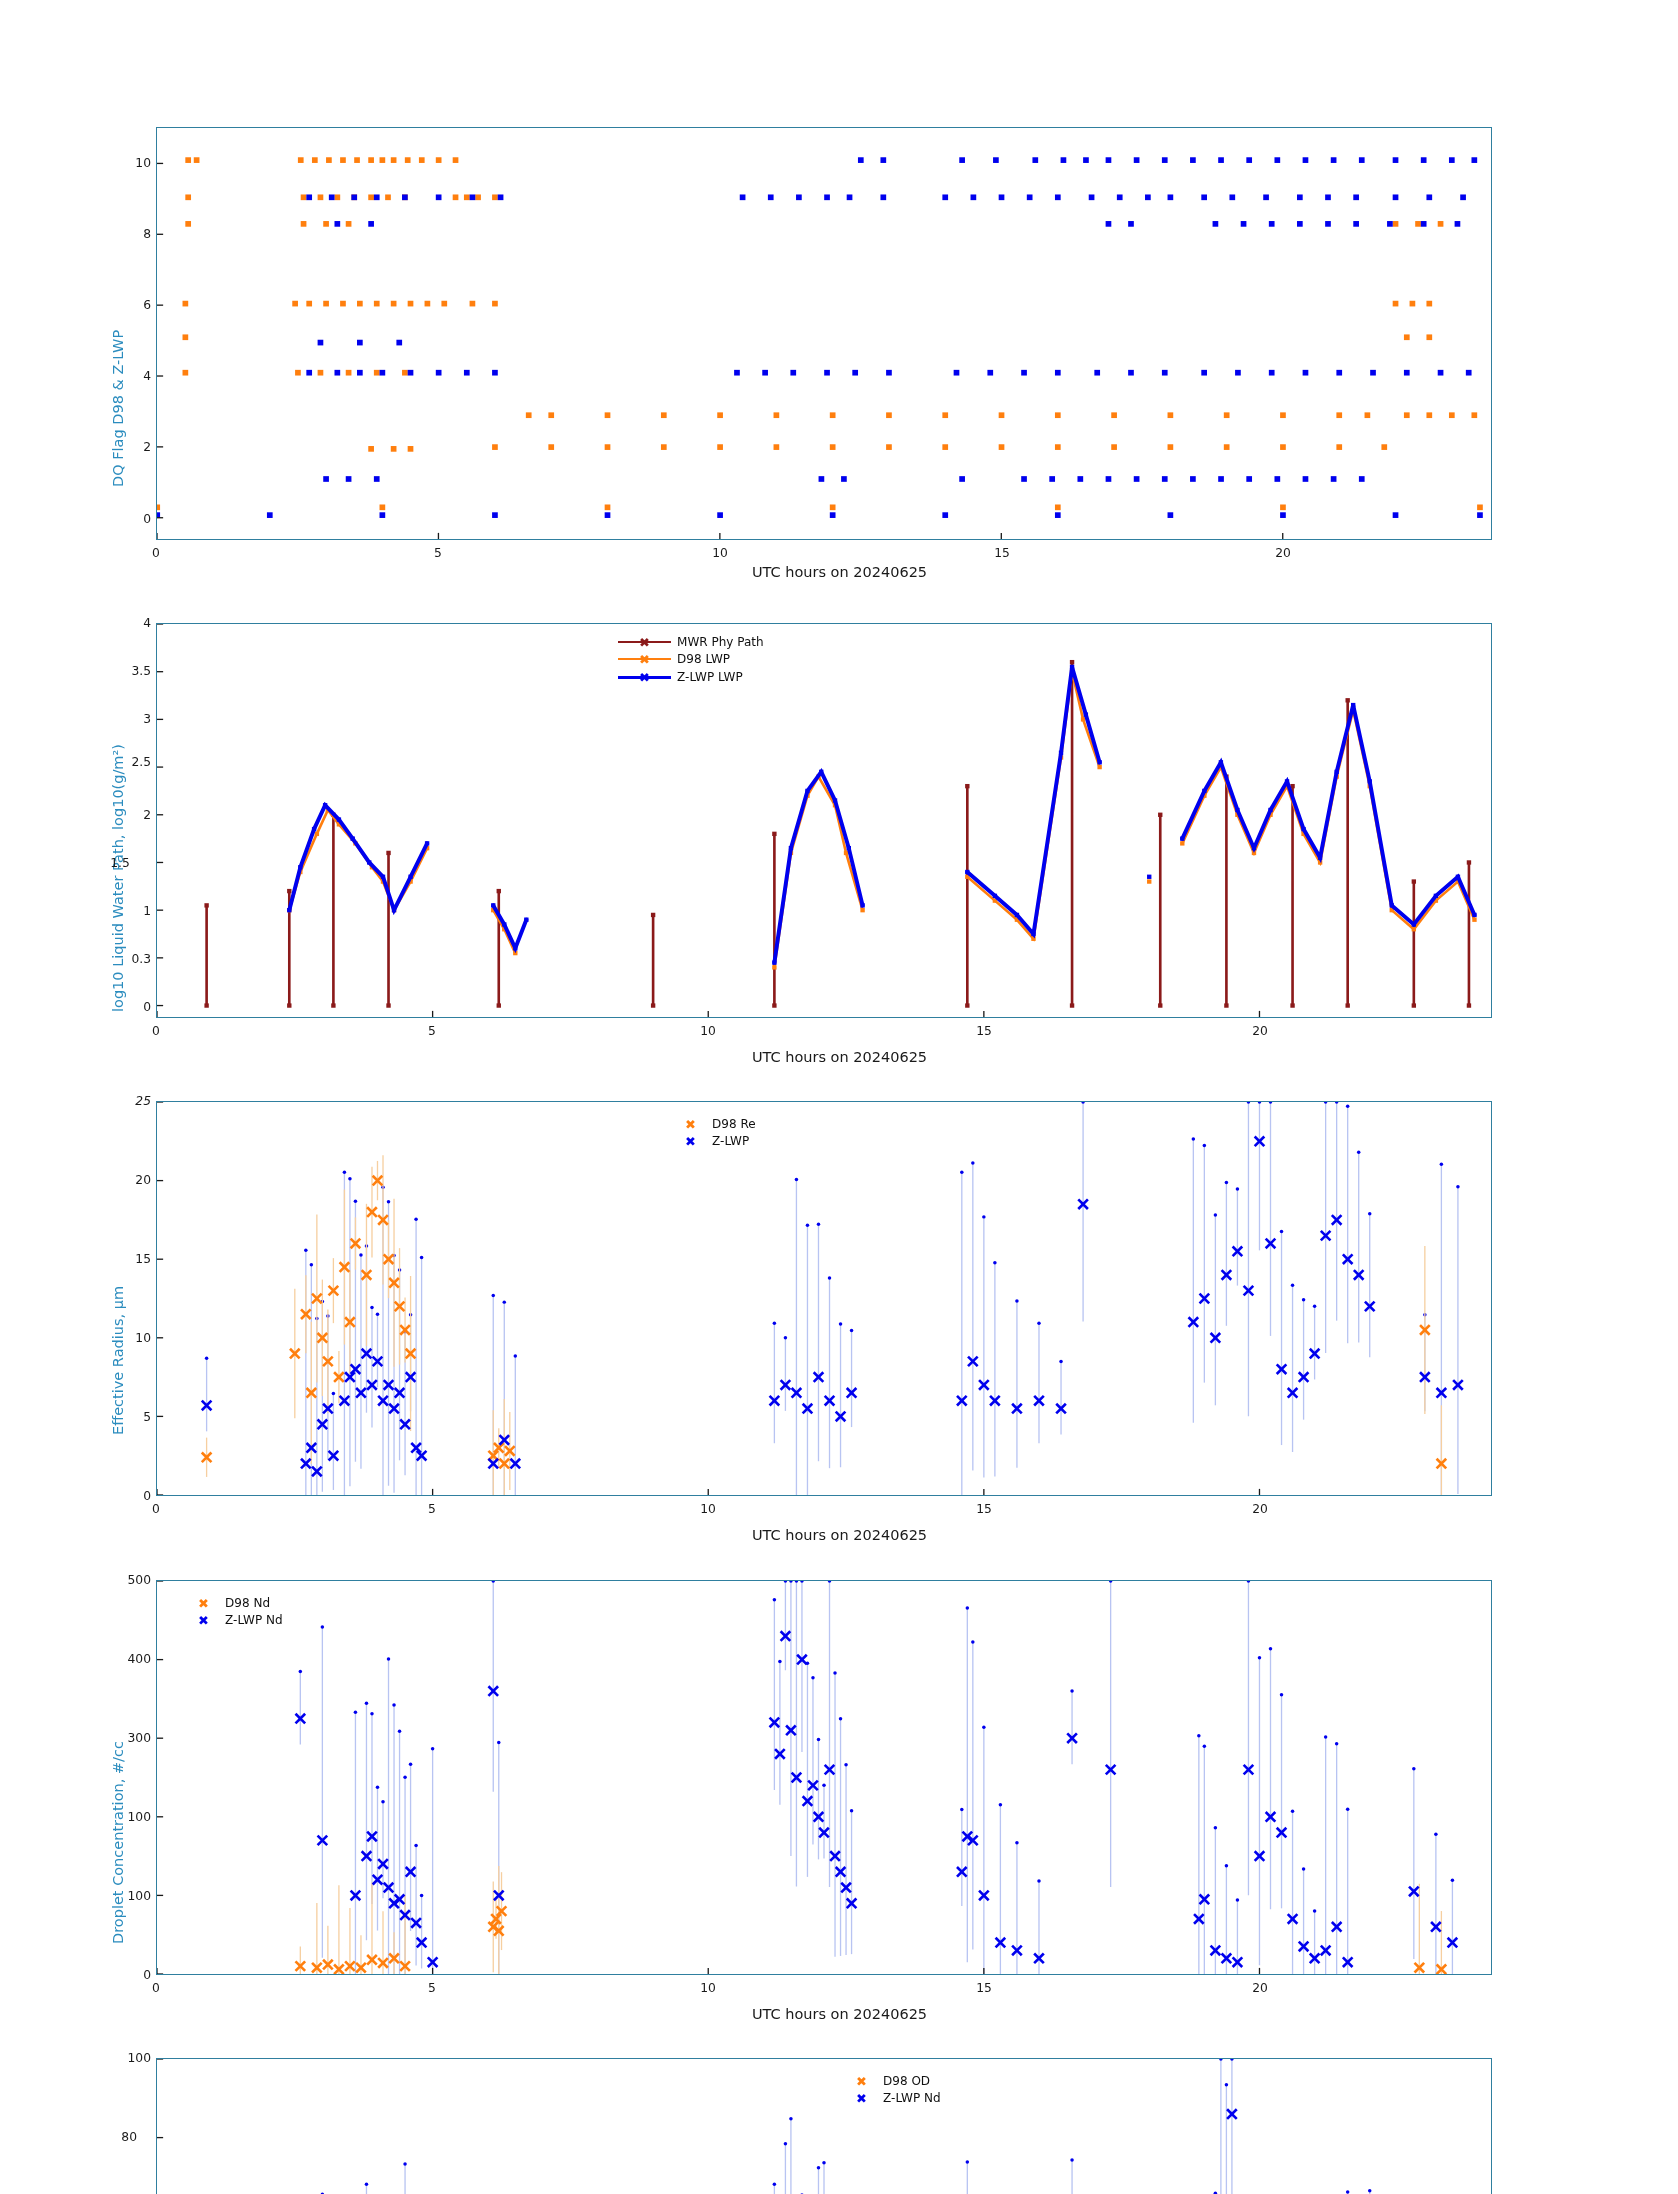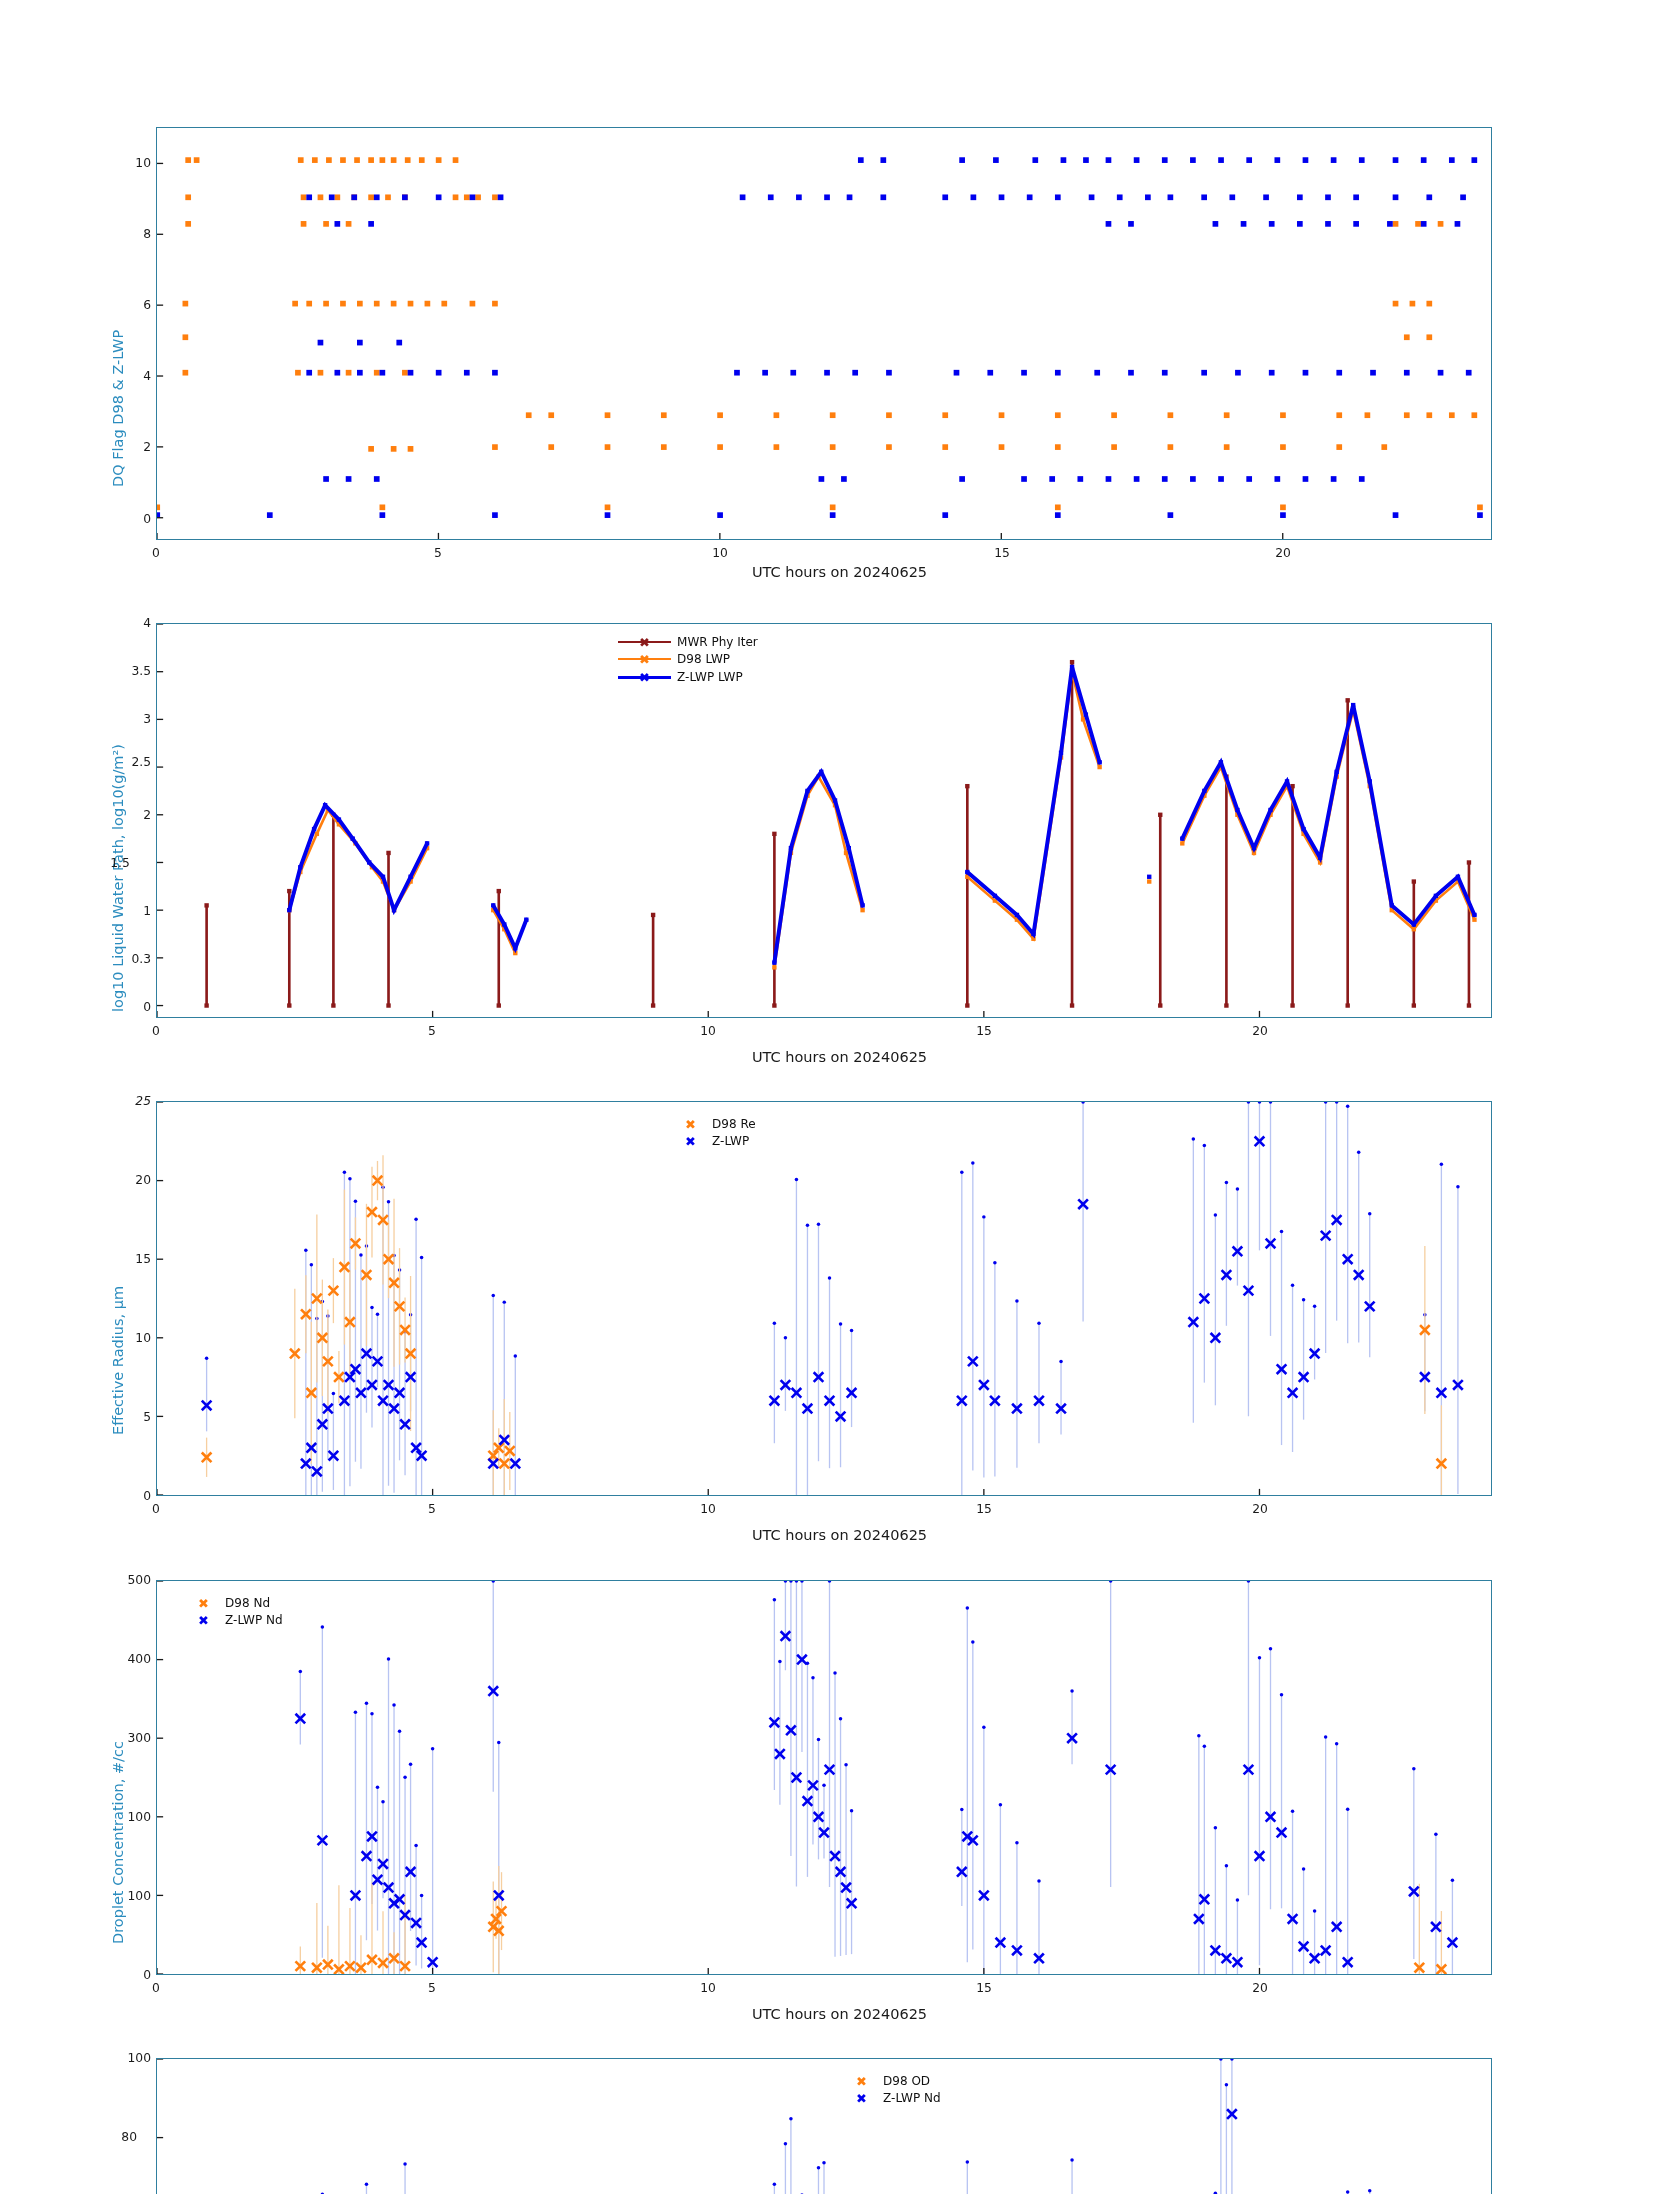--- a/index.html
+++ b/index.html
@@ -539,21 +539,21 @@
             <line x1="0" x2="14" y1="109.22330097087377" y2="109.22330097087377" stroke="#1a1a1a" stroke-width="3"></line>
             <line x1="0" x2="14" y1="0" y2="0" stroke="#1a1a1a" stroke-width="3"></line>
           </svg>
       </div>
       <div class="legend legend-box" style="left:461px;top:8.8px;">
         <div class="legend-row">
           <span class="legend-sample">
             <span class="ln" style="background:#8b1a1a;"></span>
             <span class="mk" style="color:#8b1a1a;">✖</span>
           </span>
-          <span class="legend-label">MWR Phy Iter</span>
+          <span class="legend-label">MWR Phy Path</span>
         </div>
         <div class="legend-row">
           <span class="legend-sample">
             <span class="ln" style="background:#ff7f0e;"></span>
             <span class="mk" style="color:#ff7f0e;">✖</span>
           </span>
           <span class="legend-label">D98 LWP</span>
         </div>
         <div class="legend-row">
           <span class="legend-sample">

